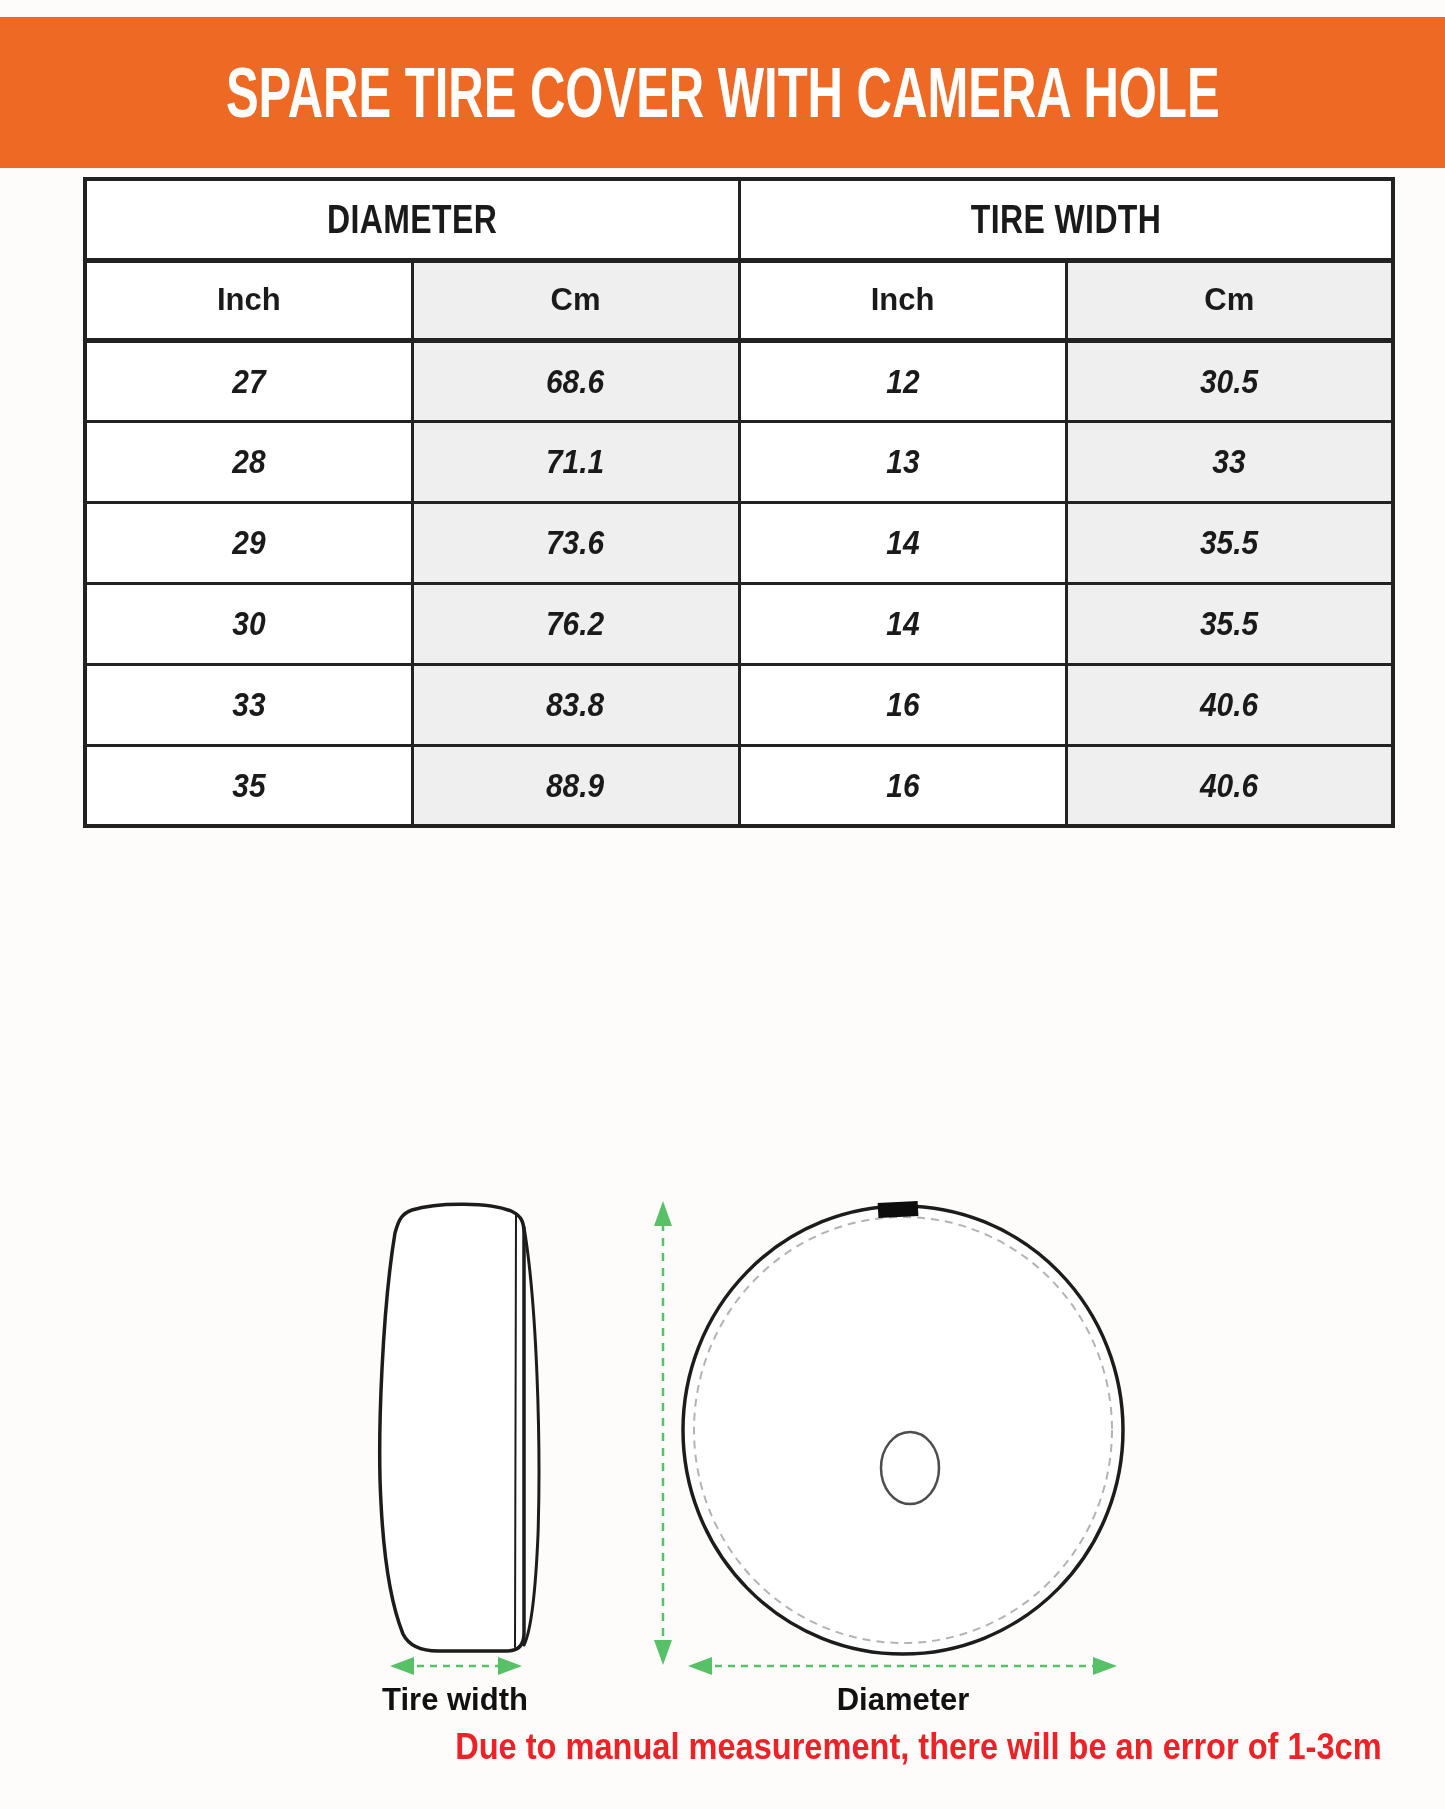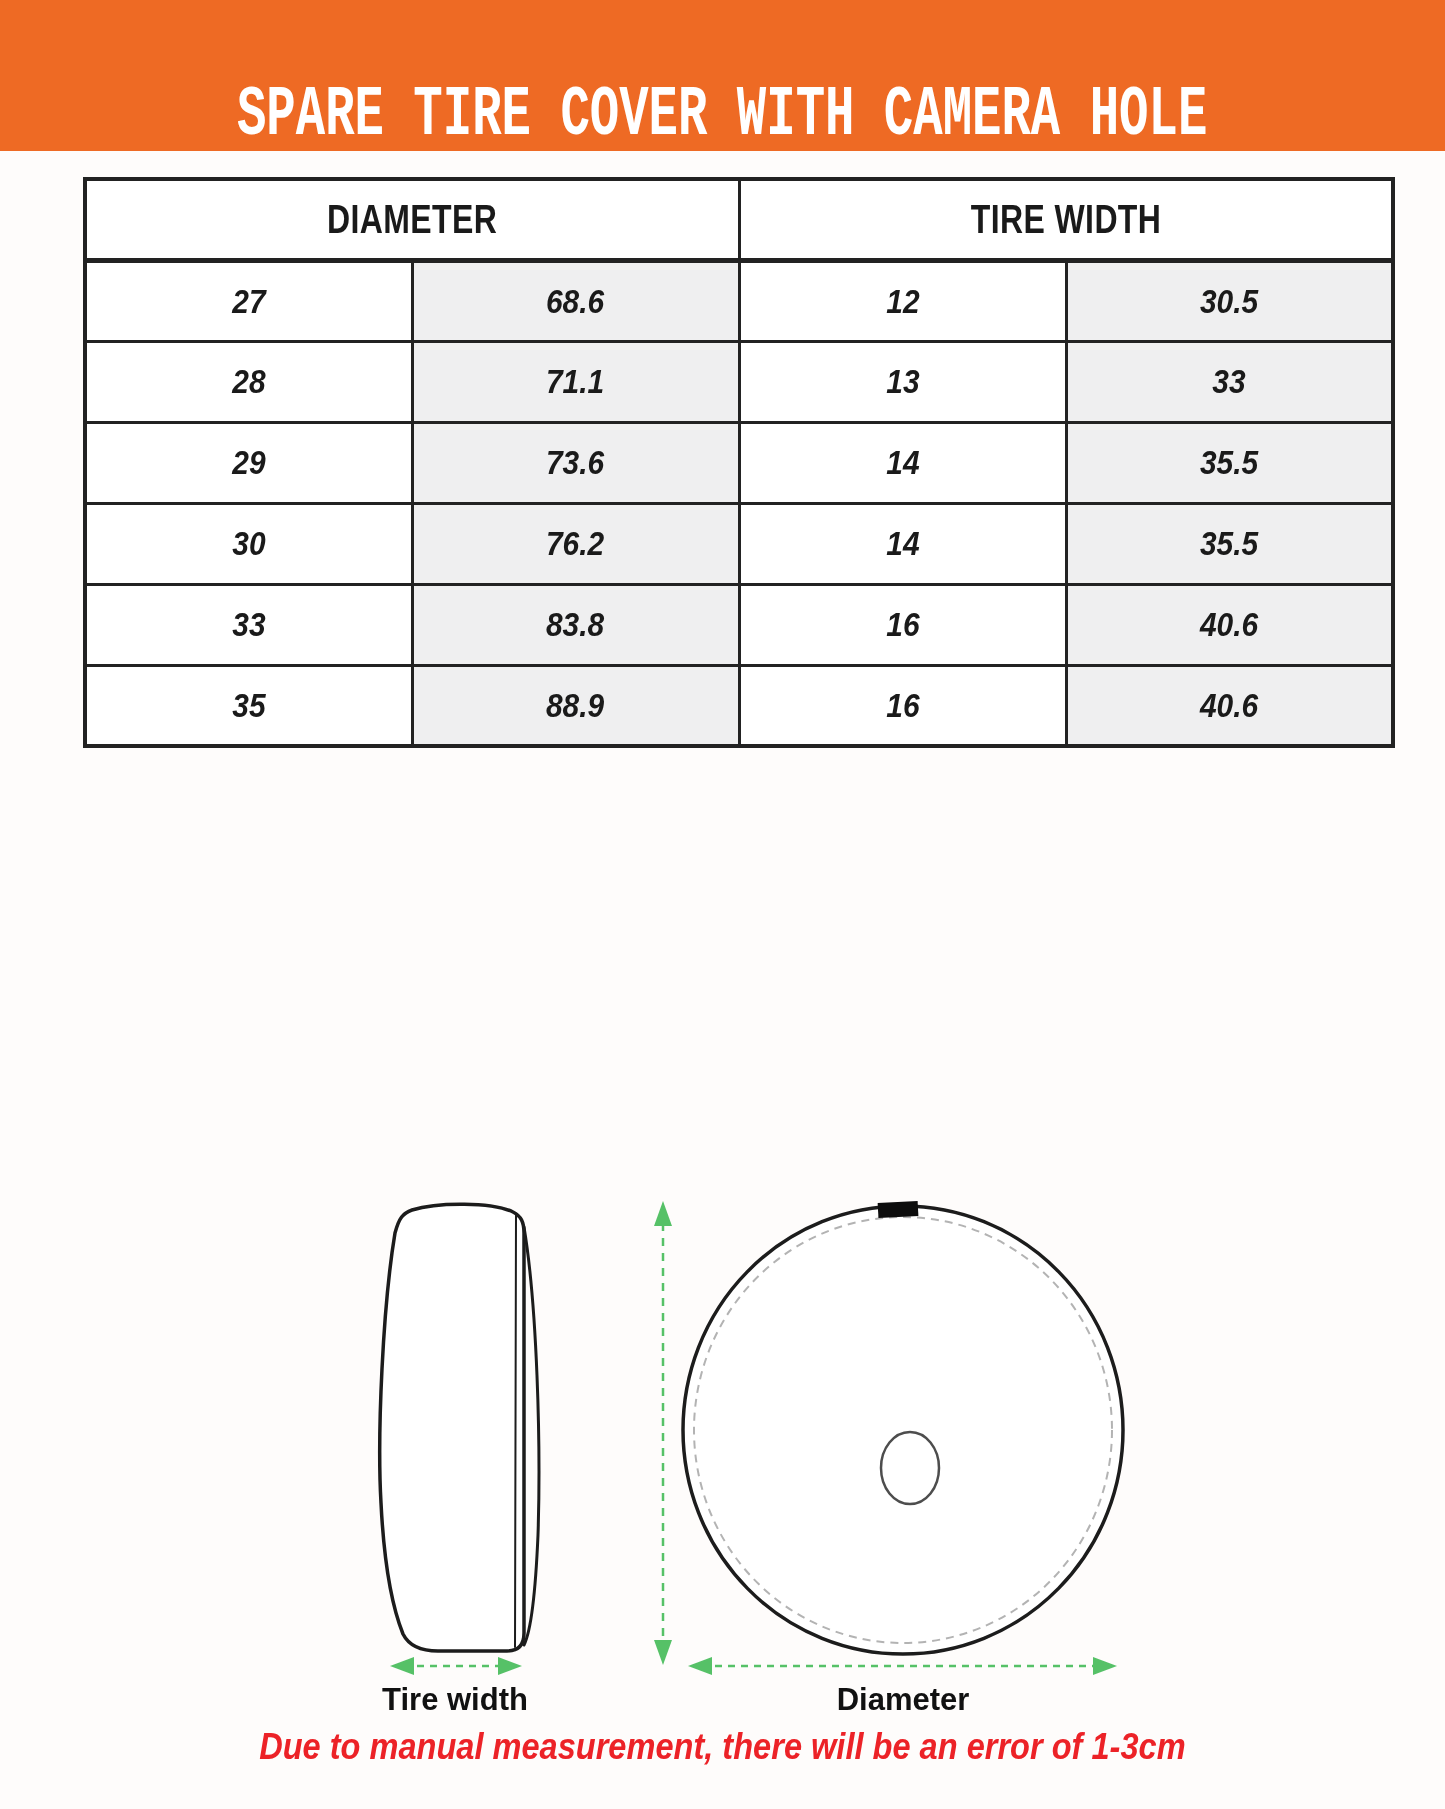--- a/index.html
+++ b/index.html
@@ -13,23 +13,23 @@
   *{margin:0;padding:0;box-sizing:border-box;}
   html,body{width:1445px;}
   body{
     font-family:"Liberation Sans", sans-serif;
     background:#fefcfb;
     position:relative;
     width:1445px;height:1809px;
     overflow:hidden;
   }
   .banner{
-    position:absolute;left:0;top:0;width:1445px;height:151px;
+    position:absolute;left:0;top:17px;width:1445px;height:151px;
     background:var(--orange);
-    display:flex;align-items:flex-end;justify-content:center;font-family:Liberation Mono, monospace;
+    display:flex;align-items:center;justify-content:center;
   }
   .banner-title{
     color:#ffffff;font-weight:700;font-size:70px;line-height:1;
     letter-spacing:0px;white-space:nowrap;
     display:inline-block;transform:scaleX(0.70);transform-origin:center;
   }
   .table-wrap{
     position:absolute;left:83px;top:177px;width:1312px;
   }
   table{
@@ -64,22 +64,21 @@
   }
   .dim-label{
     position:absolute;top:1682px;width:250px;
     text-align:center;font-size:31px;font-weight:700;color:#111111;
     white-space:nowrap;
   }
   .dim-label.tw{left:330px;}
   .dim-label.dm{left:778px;}
   .footnote{
     position:absolute;left:0;top:1726px;width:1445px;
-    text-align:center;
-    font-style:italic;
+    text-align:right;
   }
   .footnote span{
     display:inline-block;transform:scaleX(0.88);transform-origin:center;
     color:var(--red);font-size:37px;font-weight:700;white-space:nowrap;
   }
 </style>
 </head>
 <body>
 
 <header class="banner">
@@ -96,20 +95,26 @@
     </colgroup>
     <thead>
       <tr class="group-row">
         <th colspan="2">
           <span class="cond-h">DIAMETER</span>
         </th>
         <th colspan="2">
           <span class="cond-h">TIRE WIDTH</span>
         </th>
       </tr>
+      <tr class="unit-row">
+        <th class="col-in"><span>Inch</span></th>
+        <th class="col-cm"><span>Cm</span></th>
+        <th class="col-in"><span>Inch</span></th>
+        <th class="col-cm"><span>Cm</span></th>
+      </tr>
     </thead>
     <tbody>
       <tr>
         <td class="col-in"><span class="num">27</span></td>
         <td class="col-cm"><span class="num">68.6</span></td>
         <td class="col-in"><span class="num">12</span></td>
         <td class="col-cm"><span class="num">30.5</span></td>
       </tr>
       <tr>
         <td class="col-in"><span class="num">28</span></td>

